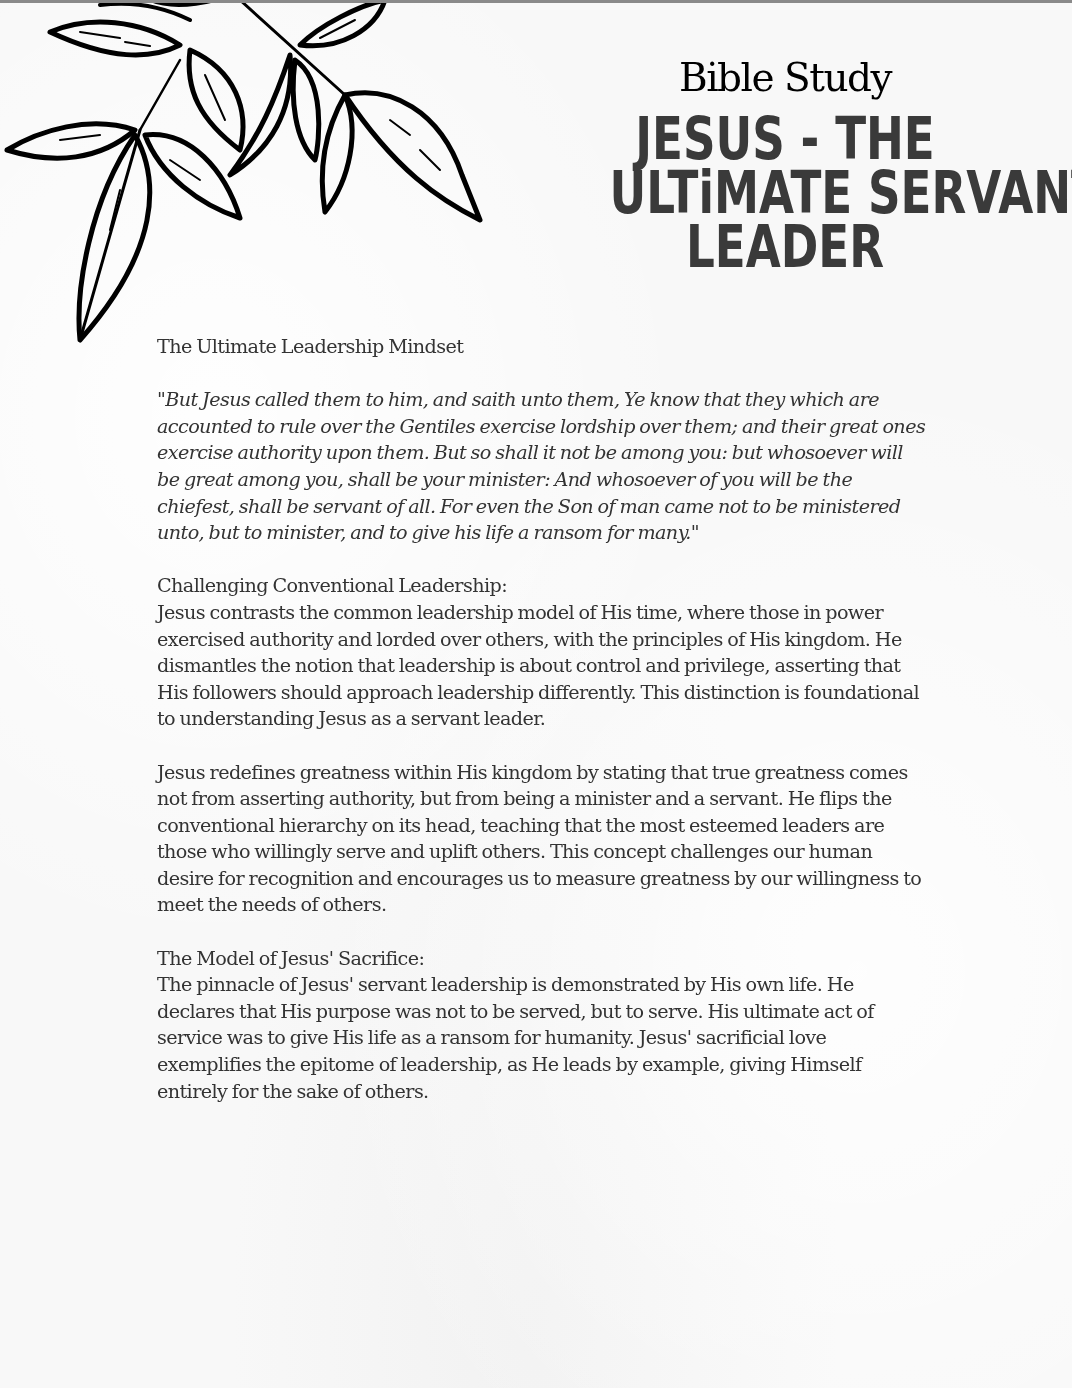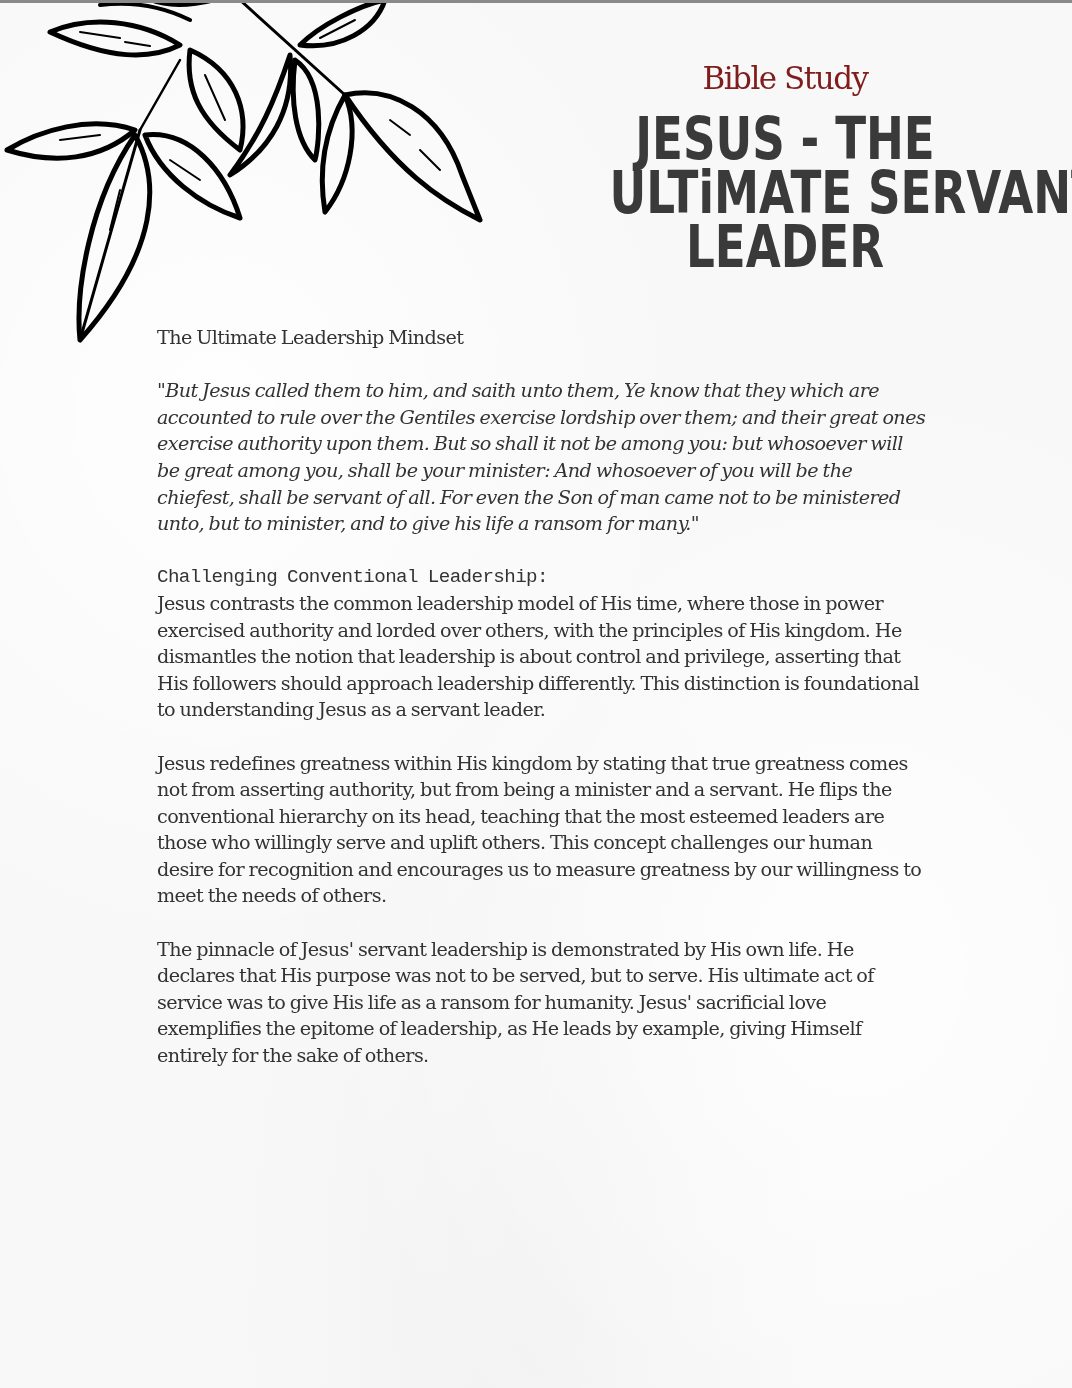--- a/index.html
+++ b/index.html
@@ -43,22 +43,22 @@
     .header {
       position: absolute;
       left: 560px;
       top: 50px;
       width: 450px;
       text-align: center;
       z-index: 2;
     }
     .subtitle {
       font-family: "DejaVu Serif", serif;
-      font-size: 31px;
-      color: #7f1d1d;
+      font-size: 39px;
+      color: #000000;
       letter-spacing: -1.5px;
       line-height: 56px;
       margin: 0;
     }
     .title {
       font-family: "DejaVu Sans", sans-serif;
       font-weight: bold;
       font-size: 58px;
       line-height: 54px;
       color: #3a3a3a;
@@ -67,36 +67,35 @@
       transform: scaleX(0.78);
       transform-origin: center top;
       white-space: nowrap;
     }
     .title-line {
       display: block;
     }
     .content {
       position: absolute;
       left: 157px;
-      top: 325px;
+      top: 334px;
       width: 770px;
       z-index: 2;
       font-family: "DejaVu Serif", serif;
       font-size: 19.2px;
       line-height: 26.6px;
       color: #333333;
       letter-spacing: -0.6px;
       word-spacing: -1px;
     }
     .block {
       margin: 0 0 26.6px 0;
     }
     .section-heading {
       display: block;
-      font-family: Liberation Mono, monospace;
     }
     .quote {
       font-style: italic;
     }
   </style>
 </head>
 <body>
 
 <div class="topbar"></div>
 <div class="paper-texture"></div>
@@ -154,15 +153,16 @@
   <div class="block">
     <span class="section-heading">Challenging Conventional Leadership:</span>
     <span>Jesus contrasts the common leadership model of His time, where those in power exercised authority and lorded over others, with the principles of His kingdom. He dismantles the notion that leadership is about control and privilege, asserting that His followers should approach leadership differently. This distinction is foundational to understanding Jesus as a servant leader.</span>
   </div>
 
   <div class="block">
     <span>Jesus redefines greatness within His kingdom by stating that true greatness comes not from asserting authority, but from being a minister and a servant. He flips the conventional hierarchy on its head, teaching that the most esteemed leaders are those who willingly serve and uplift others. This concept challenges our human desire for recognition and encourages us to measure greatness by our willingness to meet the needs of others.</span>
   </div>
 
   <div class="block">
+    <span class="section-heading">The Model of Jesus' Sacrifice:</span>
     <span>The pinnacle of Jesus' servant leadership is demonstrated by His own life. He declares that His purpose was not to be served, but to serve. His ultimate act of service was to give His life as a ransom for humanity. Jesus' sacrificial love exemplifies the epitome of leadership, as He leads by example, giving Himself entirely for the sake of others.</span>
   </div>
 </main>
 
 </body></html>

